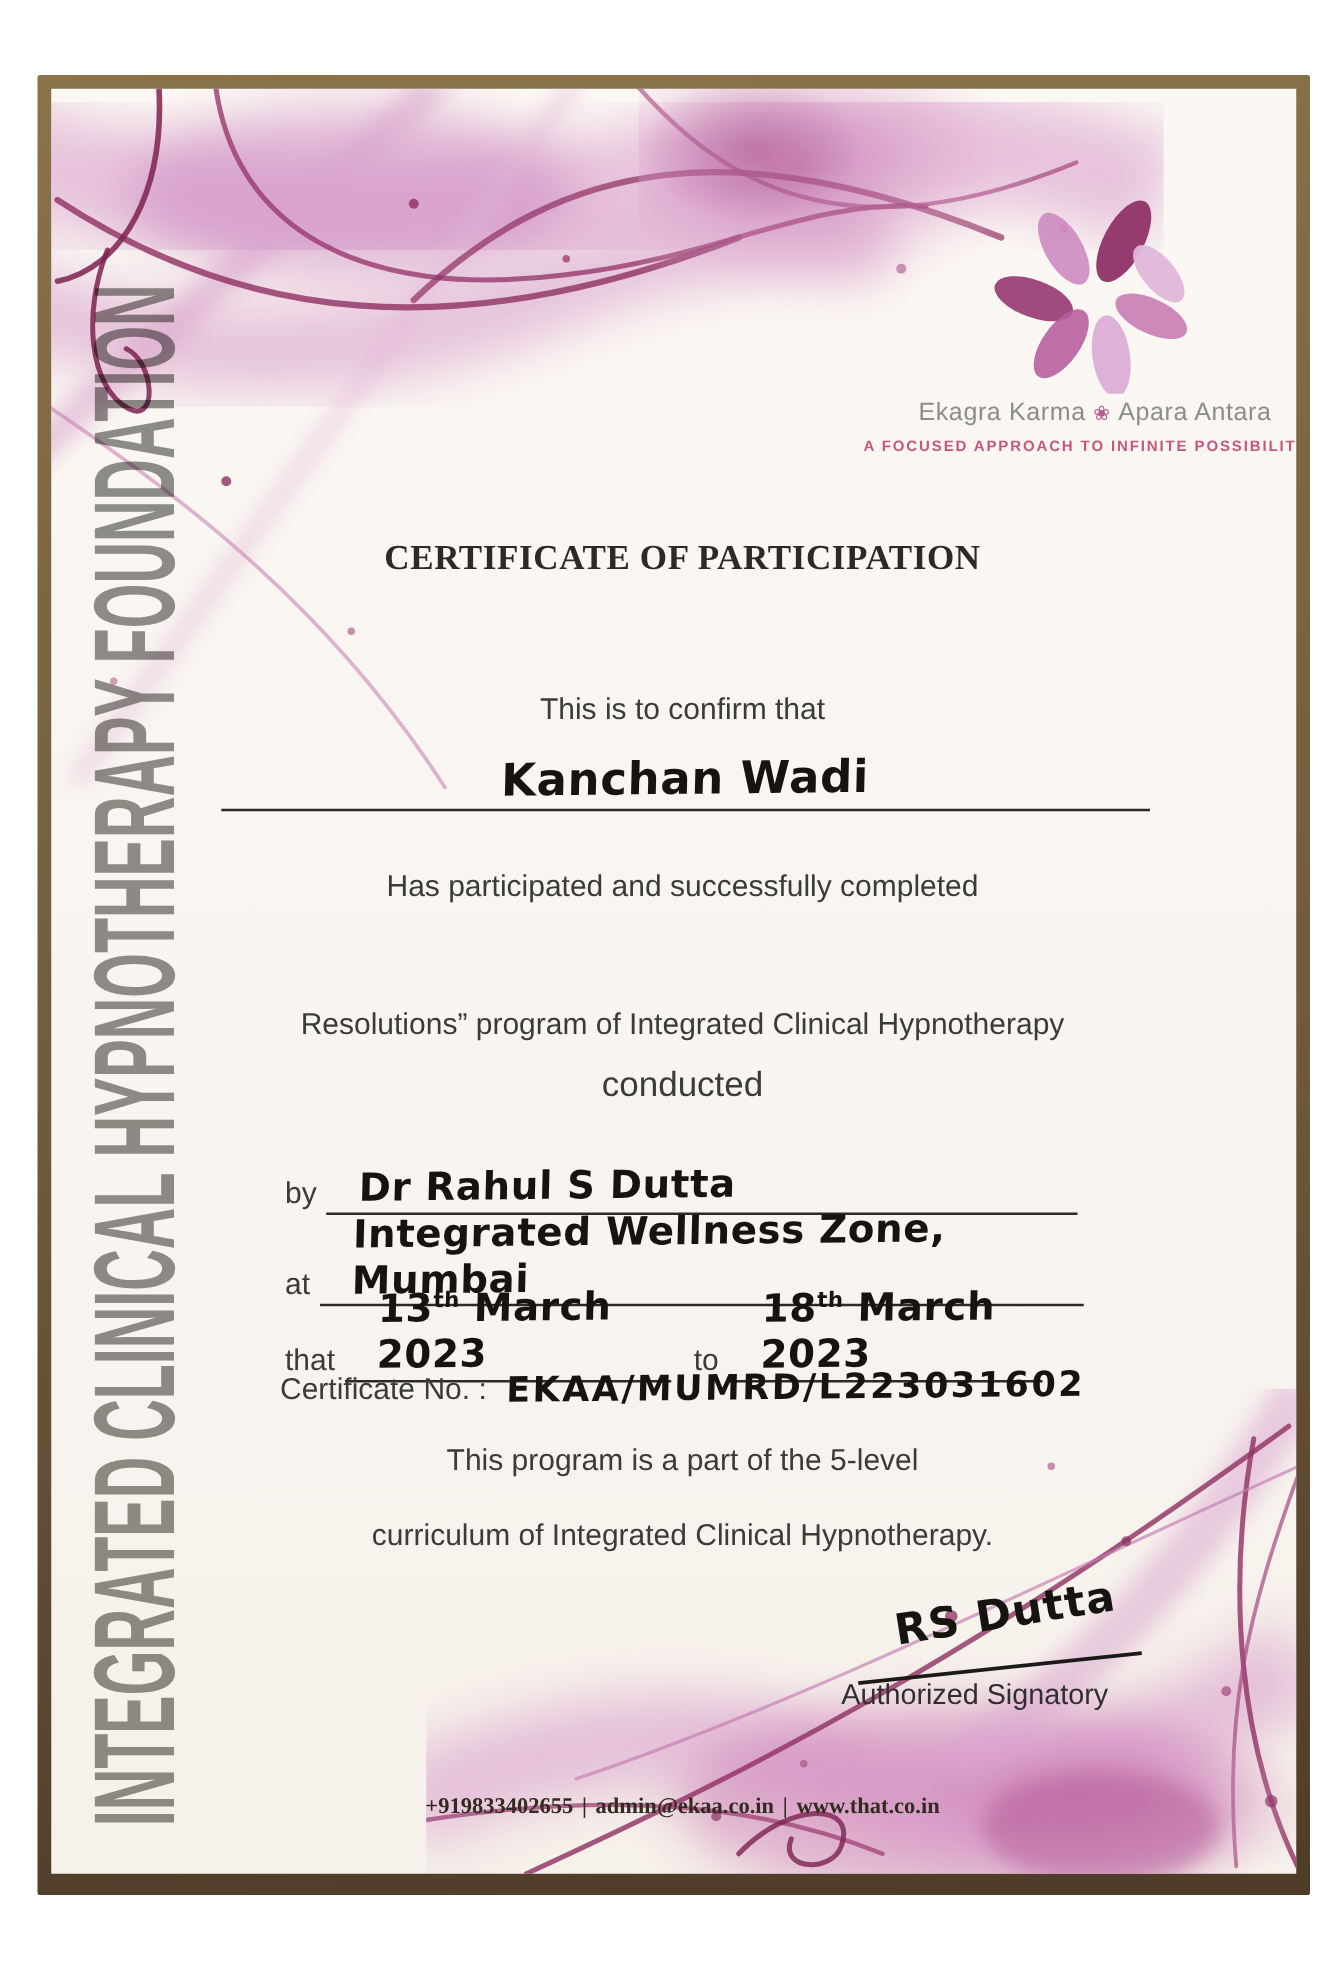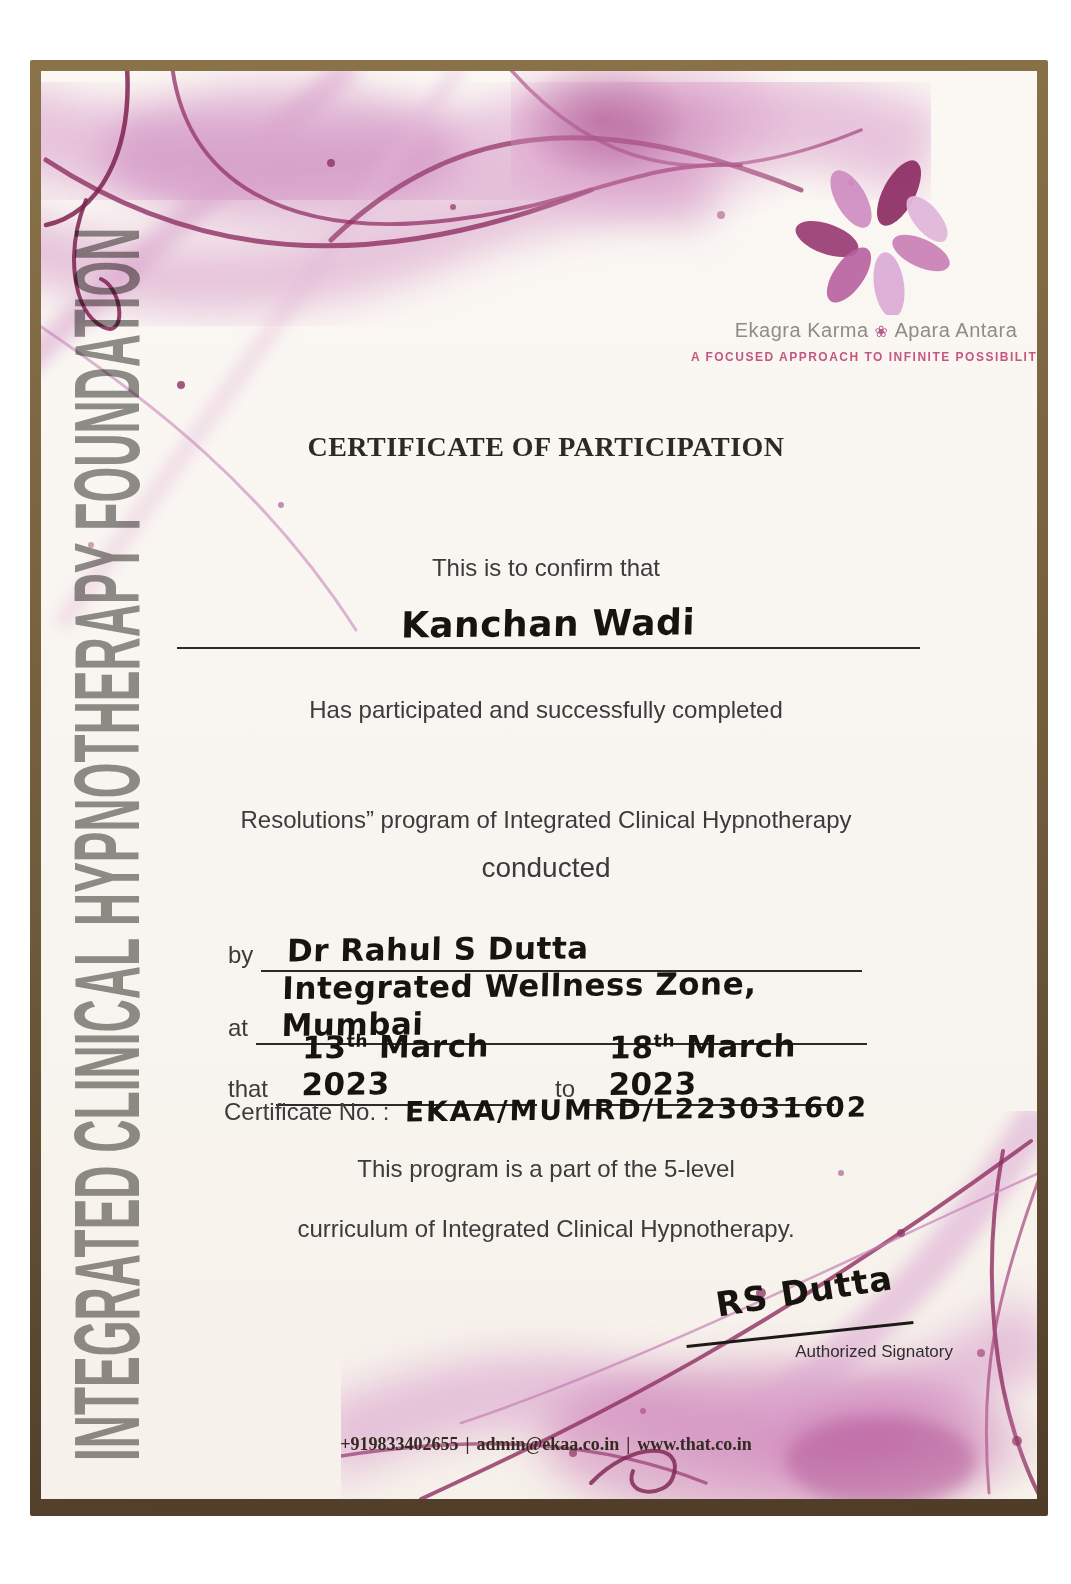--- a/index.html
+++ b/index.html
@@ -61,22 +61,22 @@
   .row-at{left:187px;top:896px;}   .fill-at{width:575px;}
   .row-from{left:187px;top:951px;} .fill-f1{width:225px;} .fill-f2{width:215px;}
   .to-label{margin-left:18px;padding-bottom:3px;margin-top:19px;}
   .row-cert{left:183px;top:1020px;}
   .cert-hand{font-size:28px;line-height:38px;letter-spacing:2px;margin-left:16px;}
 
   .sig{position:absolute;left:648px;top:1200px;width:230px;text-align:center;}
   .sig .hand{font-size:34px;font-weight:700;transform:rotate(-9deg);letter-spacing:1px;}
   .sig-line{position:absolute;left:645px;top:1262px;width:228px;height:0;
             border-top:3.5px solid #1c1a18;transform:rotate(-6deg);}
-  .auth{position:absolute;left:632px;top:1271px;width:280px;text-align:right;
-        font-size:17px;color:#2f2f2f;}
+  .auth{position:absolute;left:632px;top:1271px;width:280px;text-align:left;
+        font-size:23px;color:#2f2f2f;}
 
   .footer{position:absolute;left:80px;top:1363px;width:850px;text-align:center;
           font-family:"Liberation Serif",serif;font-weight:700;font-size:18px;color:#332a20;}
   .footer .sep{padding:0 7px;}
 </style>
 </head>
 <body>
 
 <div class="stage">
   <div class="frame">

